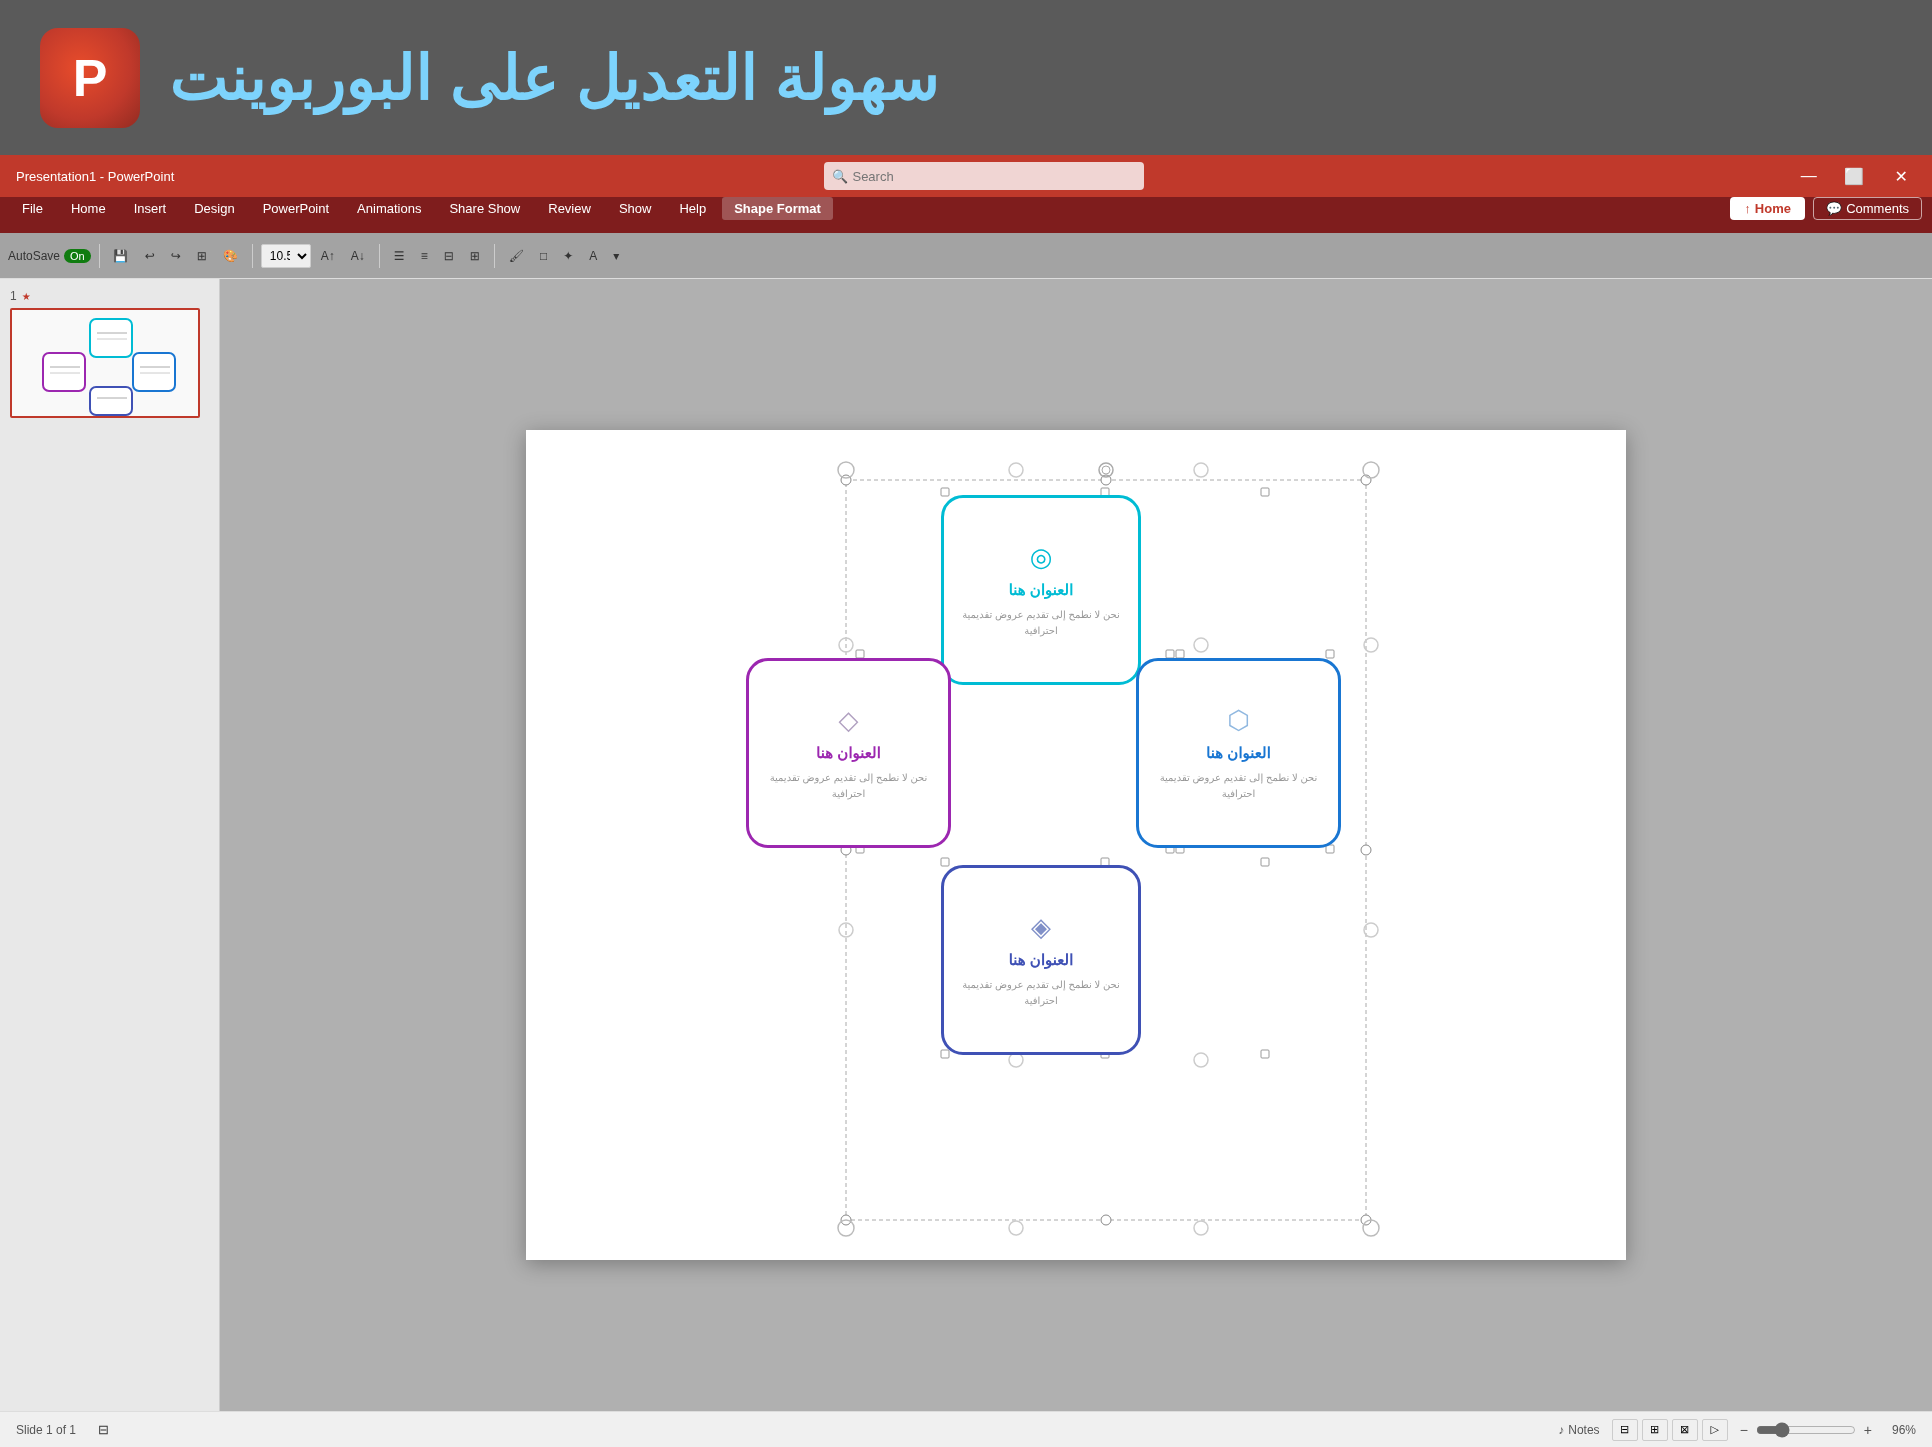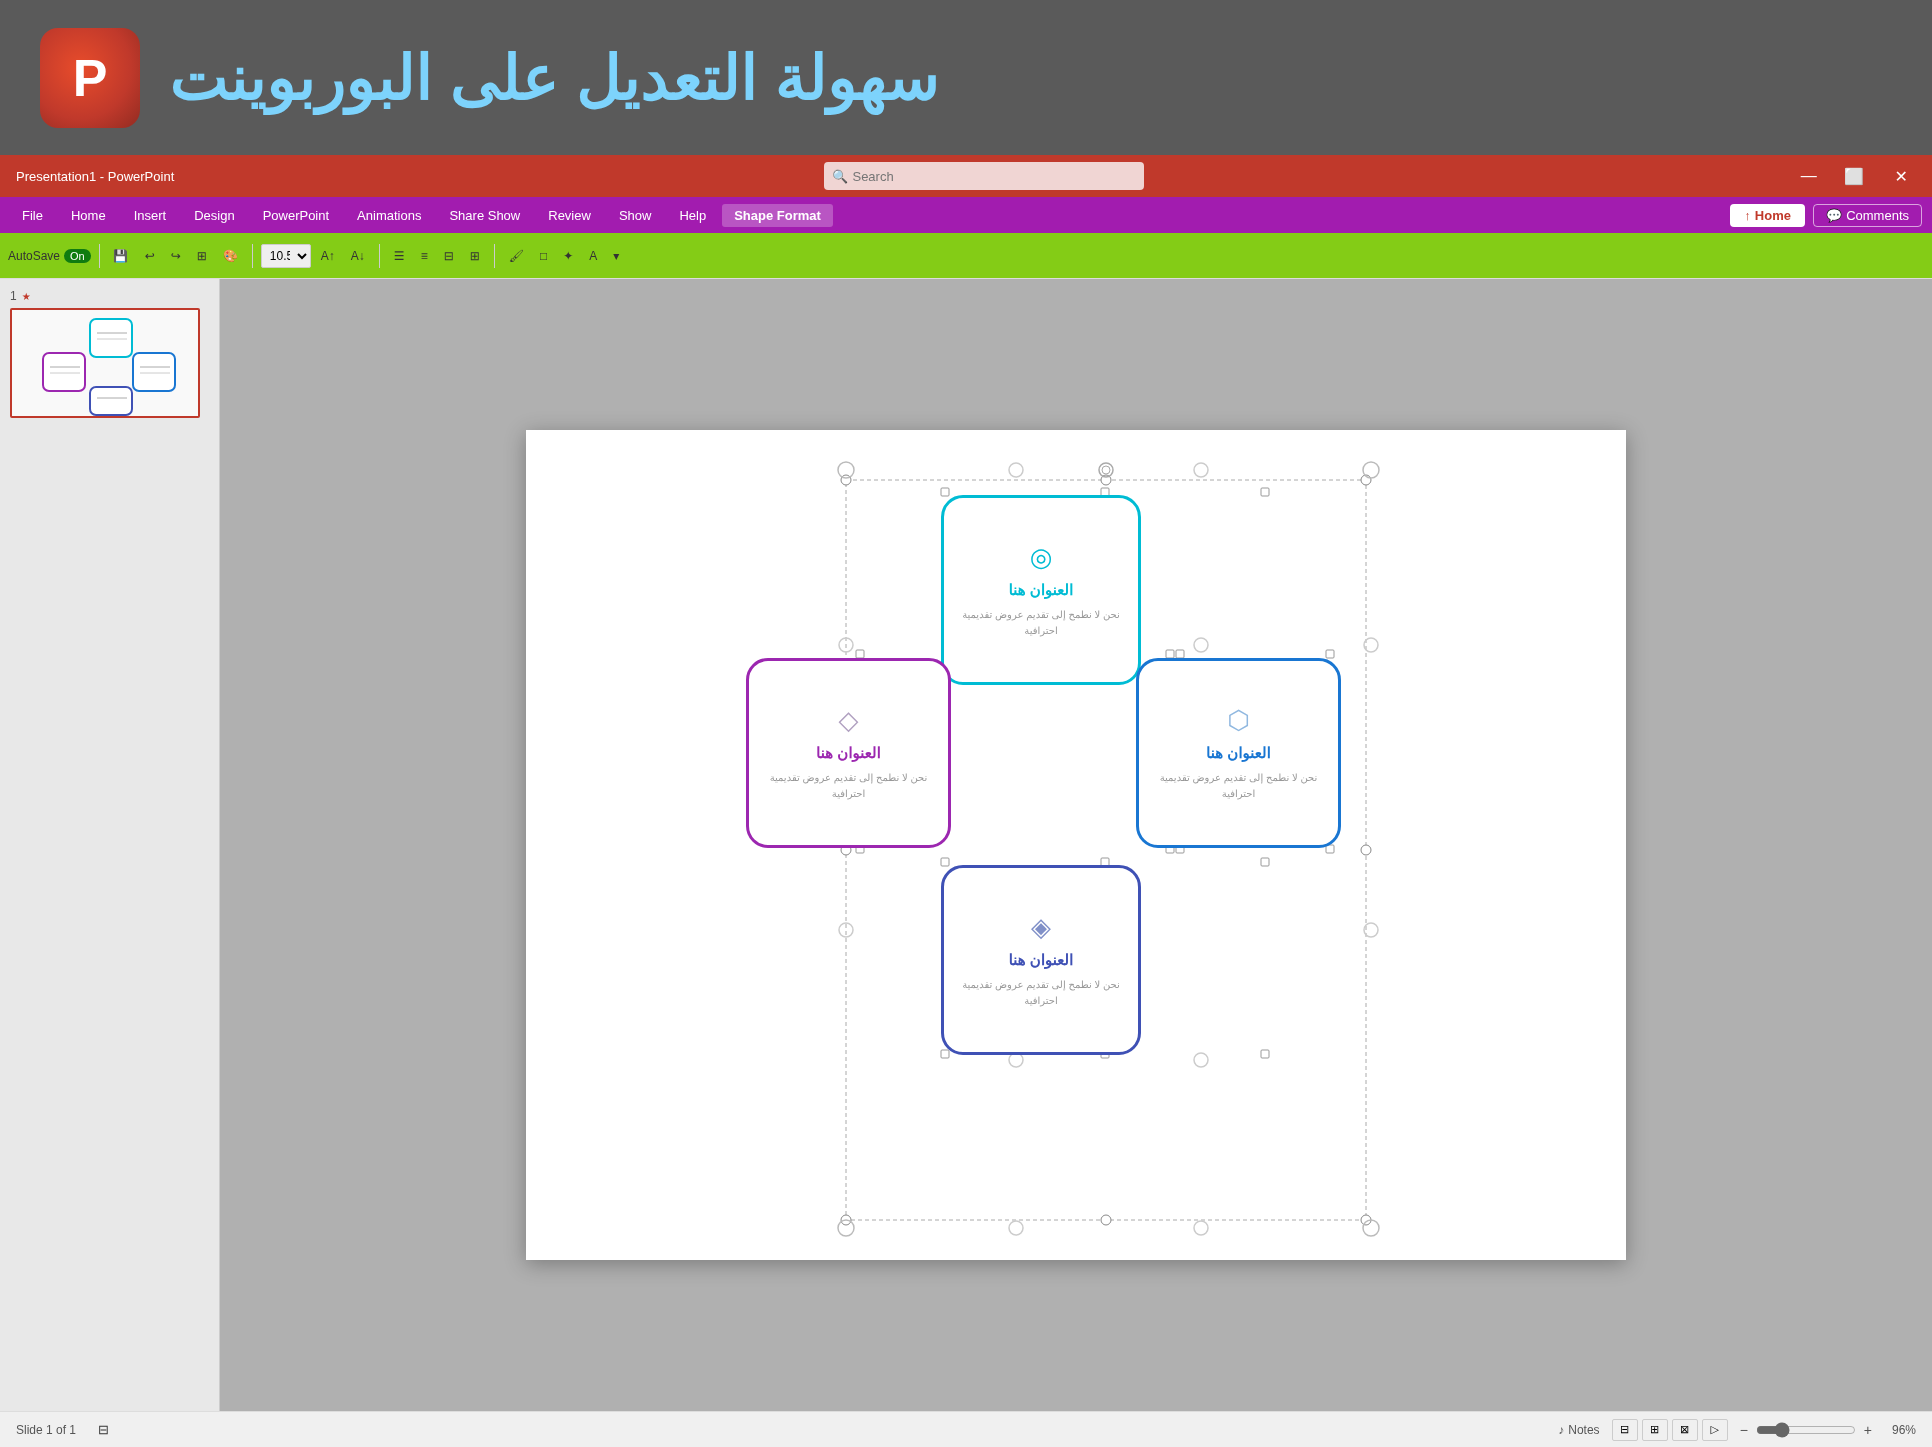--- a/index.html
+++ b/index.html
@@ -98,23 +98,23 @@
     }
     .win-btn-close {
       background: none;
       color: white;
     }
 
     
     .menu-bar {
       width: 100%;
       height: 36px;
-      background: #a21caf;
-      display: flex;
-      align-items: center;
+      background: #7f1d1d;
+      display: flex;
+      align-items: flex-start;
       padding: 0 10px;
       gap: 4px;
     }
     .menu-item {
       padding: 4px 12px;
       font-size: 13px;
       color: white;
       cursor: pointer;
       border-radius: 3px;
     }
@@ -151,21 +151,21 @@
       cursor: pointer;
       display: flex;
       align-items: center;
       gap: 4px;
     }
 
     
     .toolbar {
       width: 100%;
       height: 46px;
-      background: #84cc16;
+      background: #a3a3a3;
       border-bottom: 1px solid #ddd;
       display: flex;
       align-items: center;
       padding: 10px 8px;
       gap: 4px;
     }
     .toolbar-btn {
       padding: 3px 6px;
       font-size: 12px;
       color: #333;

